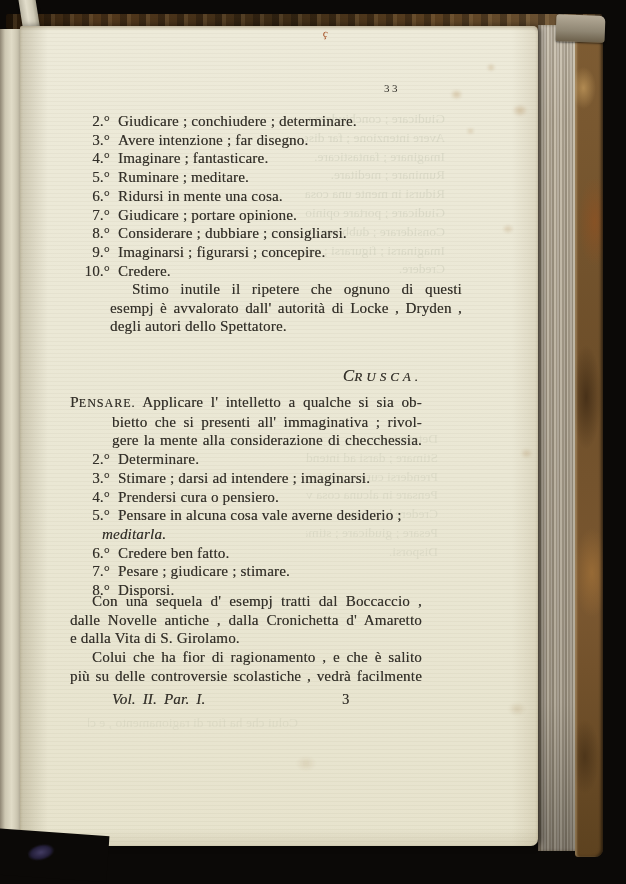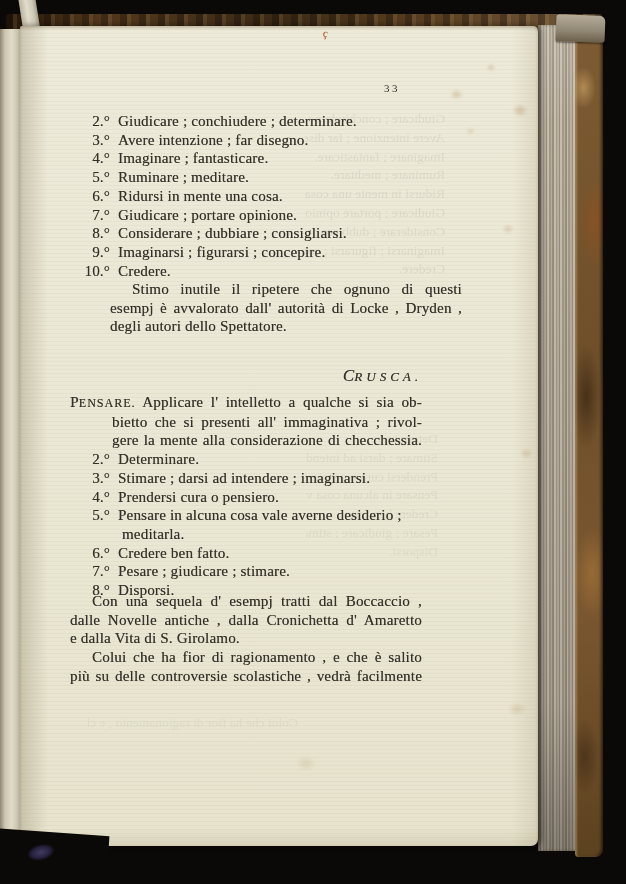--- a/index.html
+++ b/index.html
@@ -89,21 +89,21 @@
   .list1 { top:86px; }
   .para1 { top:254px;margin-left:40px; }
   .crusca-head { top:341px; text-align:right; font-style:italic; }
   .crusca-block { top:367px; }
   .para2 { top:566px; }
   .para3 { top:622px; }
   .footer { top:664px; }
   .line { display:flex; }
   .num  { flex:0 0 40px; text-align:right; }
   .txt  { margin-left:8px; }
-  .cont { margin-left:52px; }
+  .cont { margin-left:32px;font-style:italic; }
   .ent-cont { margin-left:42px; }
   .j { text-align:justify; text-align-last:justify; -moz-text-align-last:justify; }
   .ind { text-indent:22px; }
   .hw-init { font-size:15.5px; }
   .hw-rest { font-size:12px; letter-spacing:1px; }
   .cr-init { font-size:17px; }
   .cr-rest { font-size:13px; letter-spacing:4px; }
   .vol { margin-left:42px; font-style:italic; word-spacing:3px; }
   .sig { position:absolute; left:272px; top:0; font-size:14.5px; }
   .footer { position:absolute; }
@@ -274,20 +274,24 @@
         <div class="j ind">Con una sequela d' esempj tratti dal Boccaccio ,</div>
         <div class="j">dalle Novelle antiche , dalla Cronichetta d' Amaretto</div>
         <div>e dalla Vita di S. Girolamo.</div>
       </div>
 
       <div class="block para3">
         <div class="j ind">Colui che ha fior di ragionamento , e che è salito</div>
         <div class="j">più su delle controversie scolastiche , vedrà facilmente</div>
       </div>
 
+      <div class="block footer">
+        <span class="vol">Vol. II. Par. I.</span>
+        <span class="sig">3</span>
+      </div>
 
     </div>
   </div>
 
   <div class="bottom-wedge"></div>
   <div class="headband"></div>
 
 </div>
 
 </body></html>

